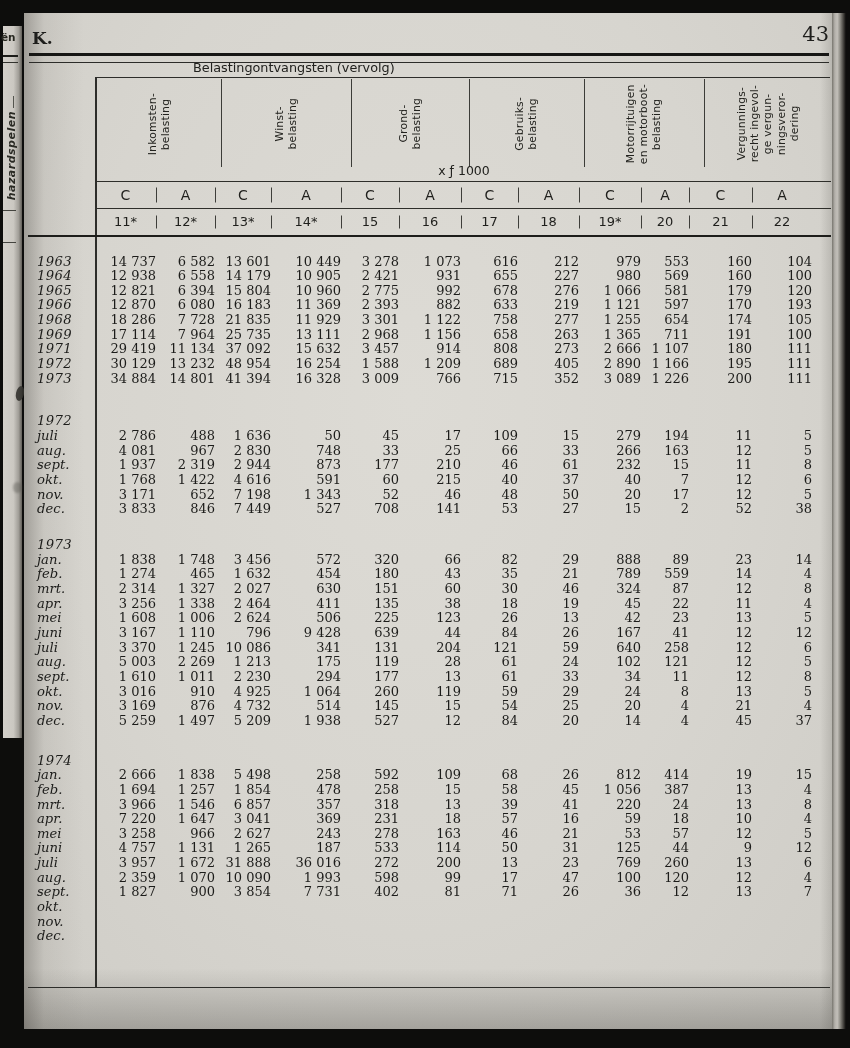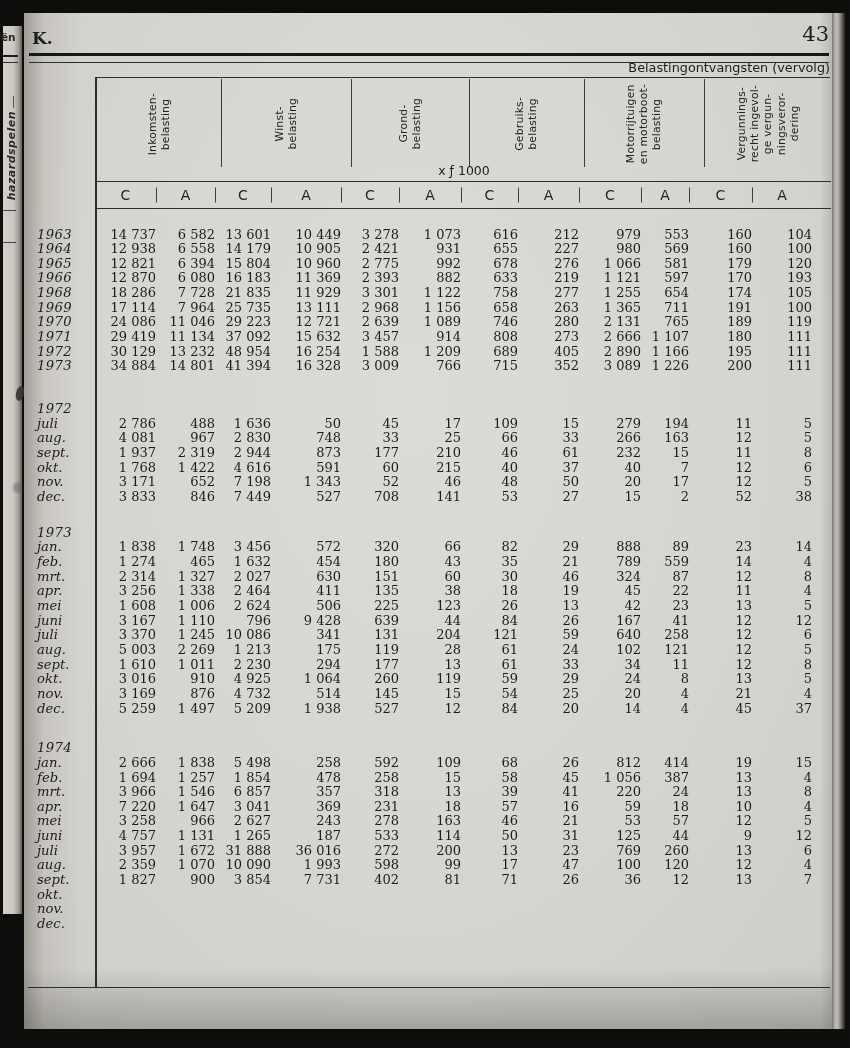--- a/index.html
+++ b/index.html
@@ -1,19 +1,19 @@
 <!DOCTYPE html>
 <html><head>
 <meta charset="utf-8">
 <style>
   html,body{margin:0;padding:0;width:850px;height:1048px;background:#0d0d0c;overflow:hidden}
   .screen{position:absolute;inset:0;font-family:"DejaVu Serif",serif;color:#1e1e1c}
 
   
-  .prev-strip{position:absolute;left:3px;top:26px;width:19px;height:888px;
+  .prev-strip{position:absolute;left:3px;top:26px;width:19px;height:712px;
     background:linear-gradient(to right,#d3d0ca 0,#cbc8c2 55%,#a19e98 82%,#625f59 100%)}
   .strip-top-text{position:absolute;left:-2px;top:5px;font:bold 10.5px "DejaVu Sans",sans-serif;color:#26261f}
   .strip-double-rule{position:absolute;left:0;top:29px;width:15px;height:5px;
     border-top:2.6px solid #1c1c19;border-bottom:1.2px solid #33332e}
   .strip-vlabel{position:absolute;left:0;top:80px;width:17px;height:100px;display:flex;align-items:center;justify-content:center}
   .strip-vlabel span{writing-mode:vertical-rl;transform:rotate(180deg);font:italic bold 11px "DejaVu Sans",sans-serif;letter-spacing:.5px;color:#2a2a24}
   .strip-rule{position:absolute;left:0;width:13px;height:1.2px;background:#44443f}
   .r1{top:184px}.r2{top:216px}
   .strip-tick{position:absolute;left:10px;top:70px;width:1.3px;height:12px;background:#55554f}
   .blob{position:absolute;border-radius:50%}
@@ -29,21 +29,21 @@
       radial-gradient(ellipse at 48% 38%, #dddbd5 0%, #d7d5cf 55%, #ceccc6 100%)}
   .right-edge{position:absolute;left:832px;top:13px;width:14px;height:1016px;
     background:linear-gradient(to right,#77756e 0,#b3b0aa 20%,#c2bfb9 38%,#8e8c85 58%,#504e49 78%,#191816 95%,#0d0d0c 100%)}
 
   .sec-letter{position:absolute;left:8px;top:15px;font:bold 17px "DejaVu Serif",serif}
   .sec-title{position:absolute;left:37px;top:15px;font:bold 16.5px "DejaVu Serif",serif;letter-spacing:.3px}
   .page-num{position:absolute;right:3px;top:9px;font:21px "DejaVu Serif",serif}
   .double-rule{position:absolute;left:5px;right:3px;top:40px;height:6px;
     border-top:3.2px solid #161614;border-bottom:1.1px solid #2c2c29}
 
-  .table-title{position:absolute;left:71px;right:2px;top:47px;text-align:right;padding-left:98px;
+  .table-title{position:absolute;left:71px;right:2px;top:47px;text-align:left;padding-left:98px;
     font:12.8px "DejaVu Sans",sans-serif;color:#21211e}
   .rule{background:#2d2d2a}
   .rule-top{position:absolute;left:71px;right:2px;top:64px;height:1.3px}
   .rule-bottom{position:absolute;left:4px;right:2px;top:974px;height:1.4px}
   .main-vline{position:absolute;left:71px;top:64px;width:1.5px;height:911px;background:#2d2d2a}
   .gvline{position:absolute;top:66px;width:1.1px;height:88px;background:#3c3c38}
   .gv1{left:197px}.gv2{left:327px}.gv3{left:445px}.gv4{left:560px}.gv5{left:680px}
 
   .vlabel{position:absolute;top:62px;height:98px;display:flex;align-items:center;justify-content:center}
   .vl1{left:75px;width:120px}.vl2{left:199px;width:126px}.vl3{left:329px;width:114px}
@@ -159,20 +159,36 @@
             <td class="c tick">C</td>
             <td class="c tick">A</td>
             <td class="c tick">C</td>
             <td class="c tick">A</td>
             <td class="c tick">C</td>
             <td class="c tick">A</td>
             <td class="c tick">C</td>
             <td class="c tick">A</td>
             <td class="c sp"></td>
           </tr>
+        <tr id="num-row" class="hrow num-row">
+            <td class="label-cell"></td>
+            <td class="c">11*</td>
+            <td class="c tick">12*</td>
+            <td class="c tick">13*</td>
+            <td class="c tick">14*</td>
+            <td class="c tick">15</td>
+            <td class="c tick">16</td>
+            <td class="c tick">17</td>
+            <td class="c tick">18</td>
+            <td class="c tick">19*</td>
+            <td class="c tick">20</td>
+            <td class="c tick">21</td>
+            <td class="c tick">22</td>
+            <td class="c sp"></td>
+          </tr>
       </thead>
       <tbody id="table-body">
           <tr class="gap g0">
             <td class="" colspan="14"></td>
           </tr>
           <tr class="data year">
             <td class="rl">1963</td>
             <td class="v">14 737</td>
             <td class="v">6 582</td>
             <td class="v">13 601</td>
@@ -261,36 +277,20 @@
             <td class="v">1 156</td>
             <td class="v">658</td>
             <td class="v">263</td>
             <td class="v">1 365</td>
             <td class="v">711</td>
             <td class="v">191</td>
             <td class="v">100</td>
             <td class=""></td>
           </tr>
           <tr class="data year">
-            <td class="rl">1970</td>
-            <td class="v">24 086</td>
-            <td class="v">11 046</td>
-            <td class="v">29 223</td>
-            <td class="v">12 721</td>
-            <td class="v">2 639</td>
-            <td class="v">1 089</td>
-            <td class="v">746</td>
-            <td class="v">280</td>
-            <td class="v">2 131</td>
-            <td class="v">765</td>
-            <td class="v">189</td>
-            <td class="v">119</td>
-            <td class=""></td>
-          </tr>
-          <tr class="data year">
             <td class="rl">1971</td>
             <td class="v">29 419</td>
             <td class="v">11 134</td>
             <td class="v">37 092</td>
             <td class="v">15 632</td>
             <td class="v">3 457</td>
             <td class="v">914</td>
             <td class="v">808</td>
             <td class="v">273</td>
             <td class="v">2 666</td>

